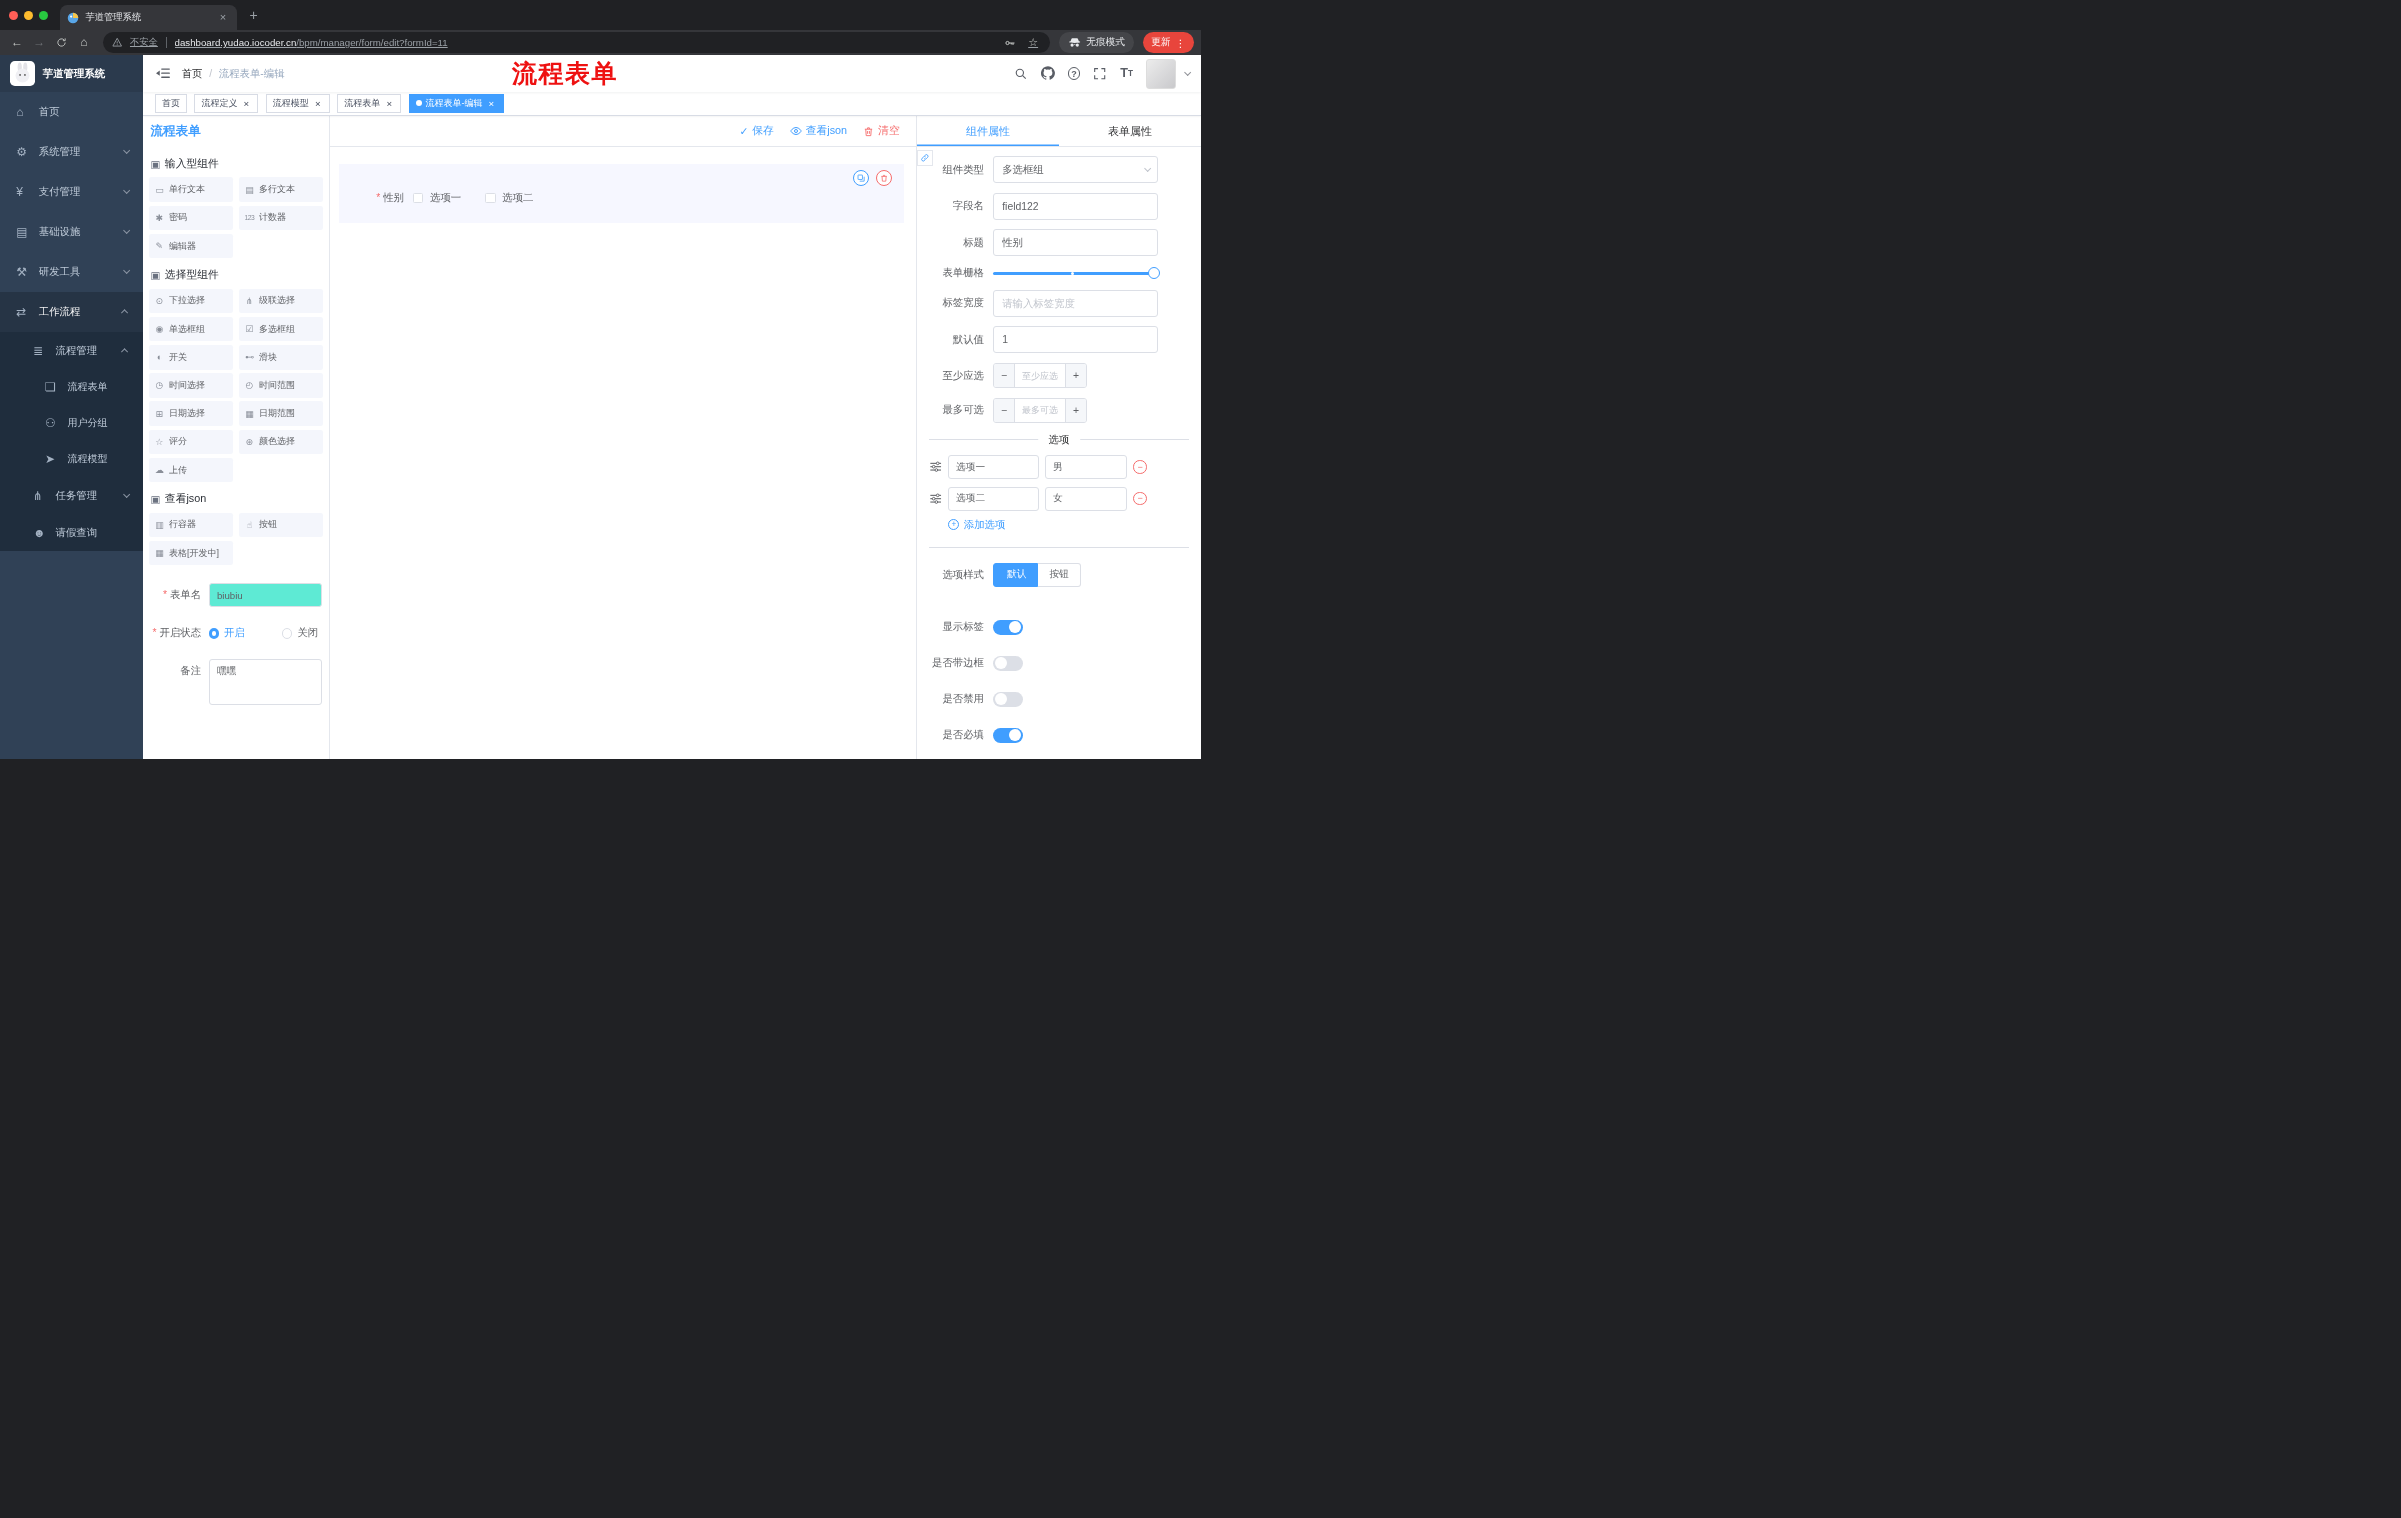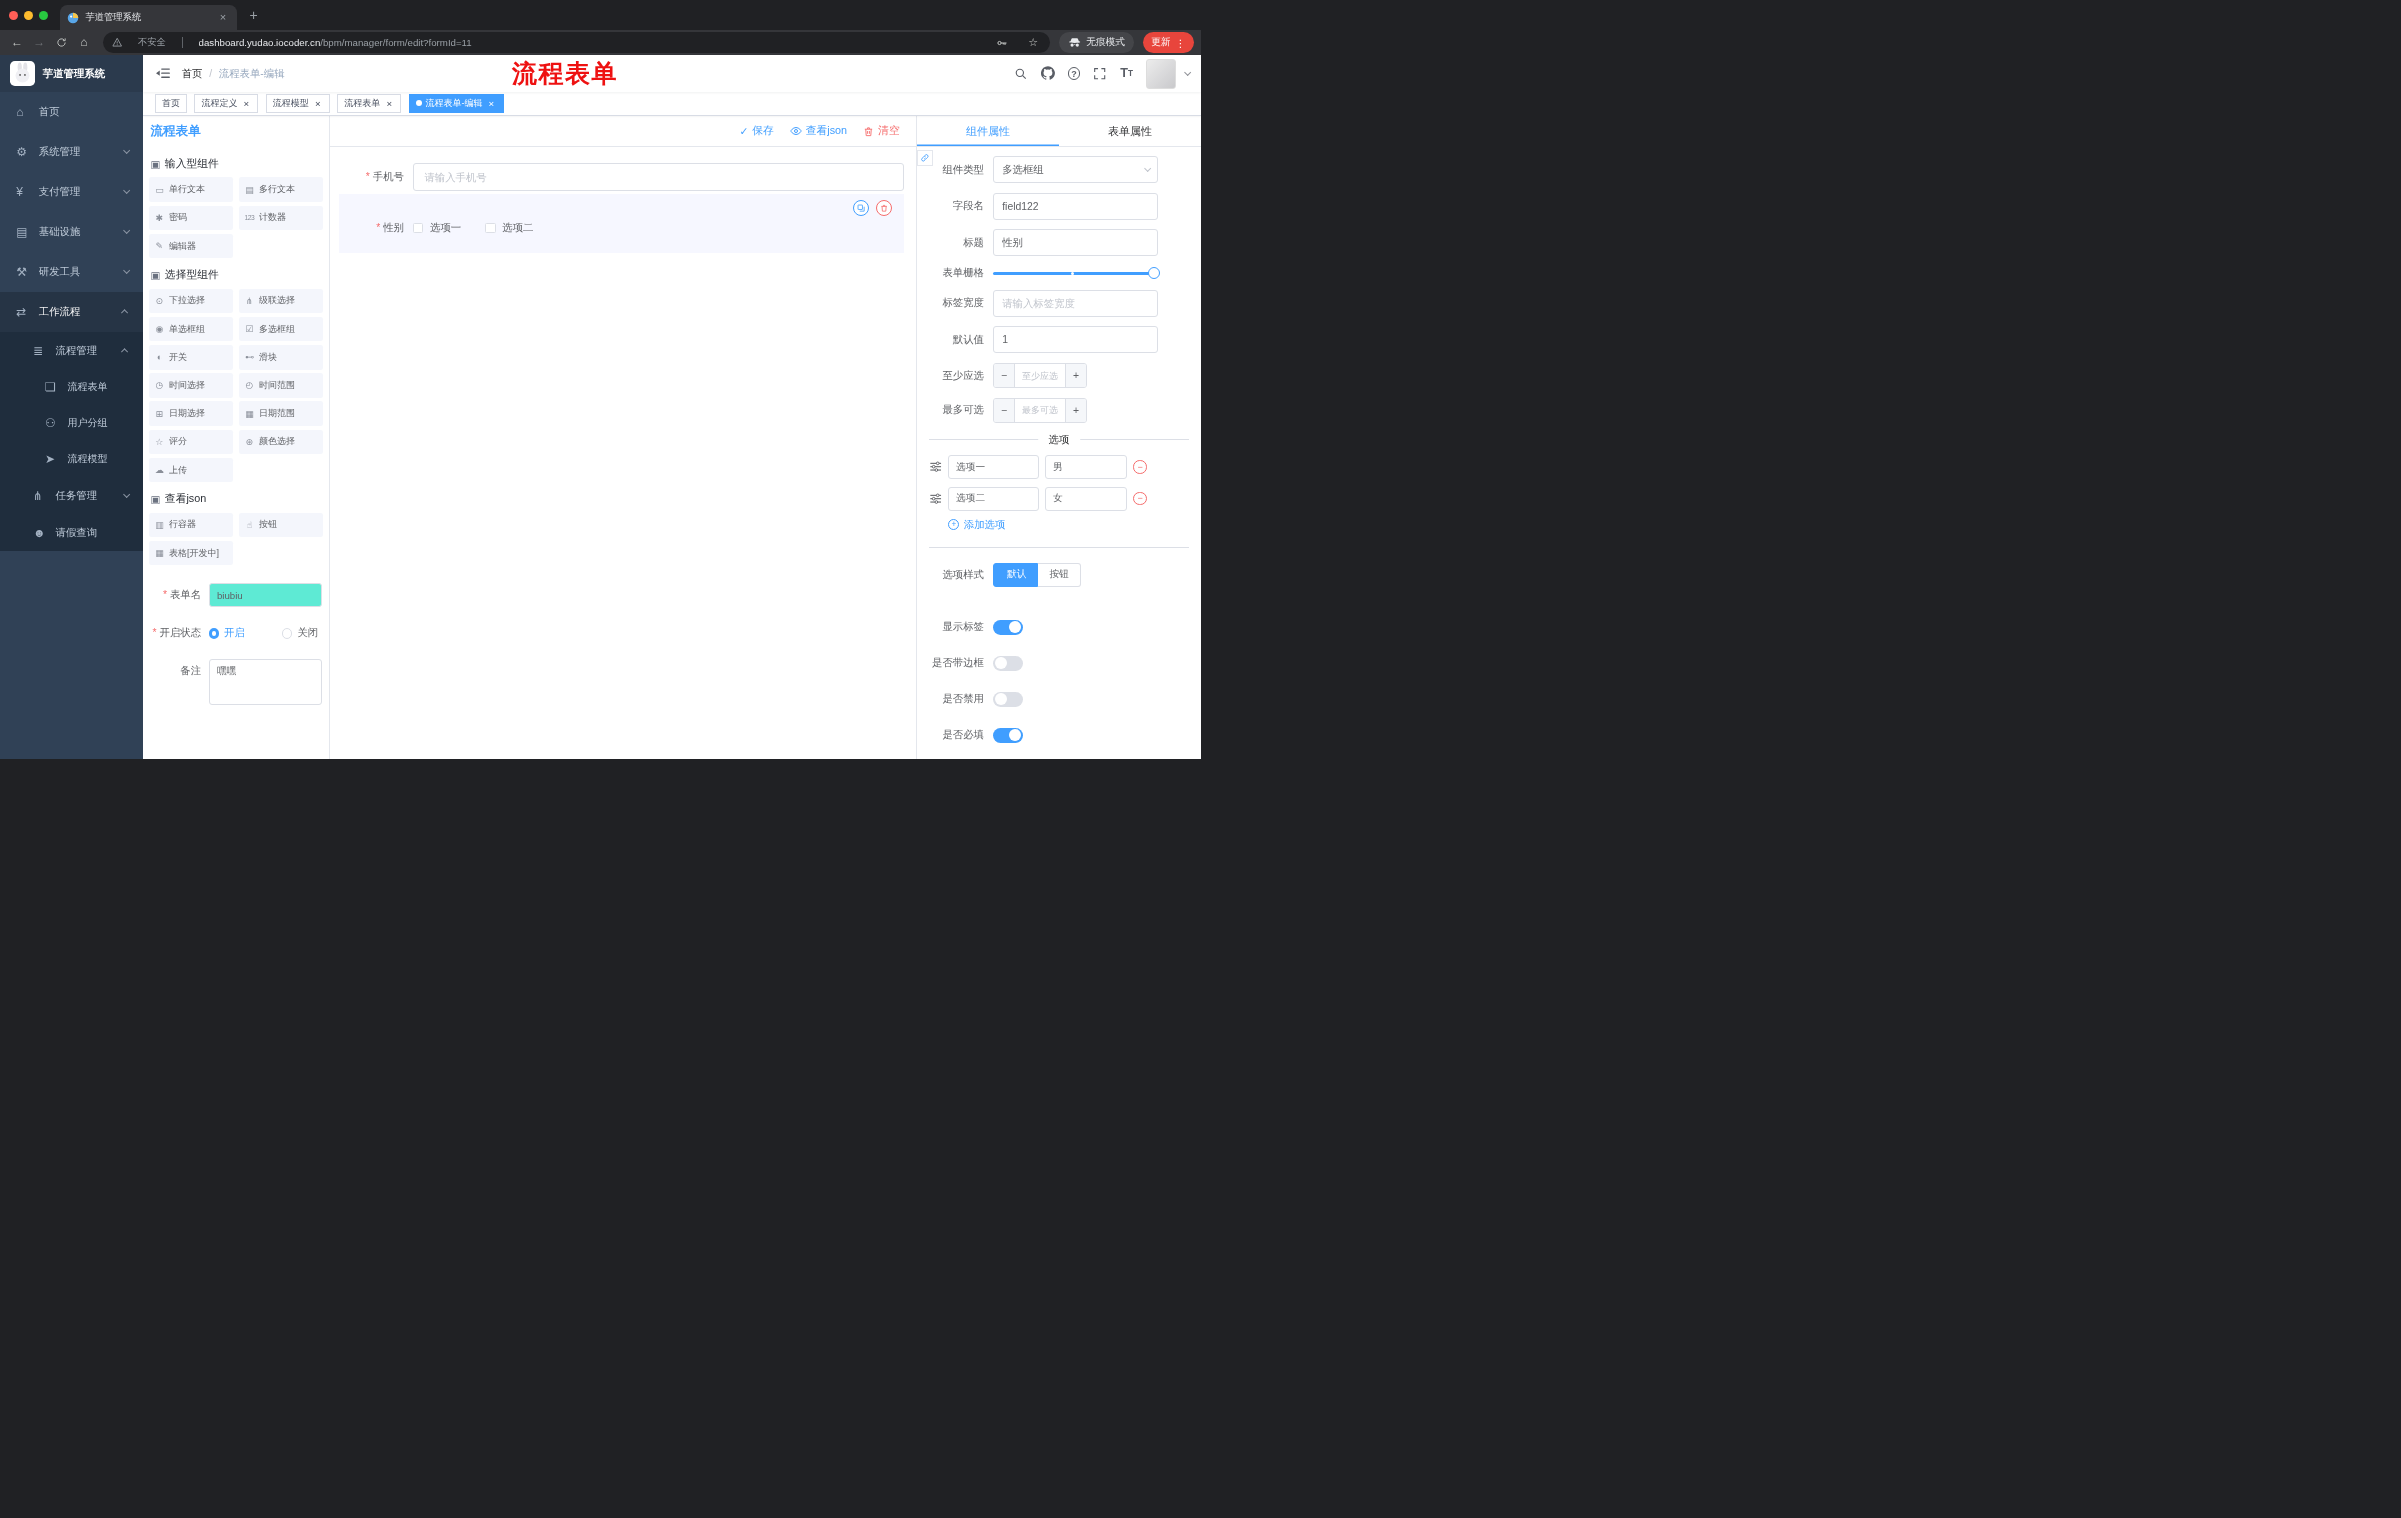--- a/index.html
+++ b/index.html
@@ -19,21 +19,21 @@
   .favicon{ width:12px;height:12px; flex:none; }
   .btab-title { color:#e8eaed; font-size:9.3px; flex:1; white-space:nowrap; overflow:hidden; }
   .btab-close { color:#9aa0a6; font-size:11px; width:13.4px; height:13.4px; text-align:center; line-height:12.6px; border-radius:50%; }
   .newtab { width:21px;height:21px; margin-left:6px; color:#9aa0a6; font-size:14px;
     display:flex;align-items:center;justify-content:center; border-radius:50%; }
   .chrome-bar { height:25px; background:#35363a; display:flex; align-items:center; padding:0 7.4px; gap:3px; }
   .nav-ic { width:19.3px;height:19.3px; display:flex;align-items:center;justify-content:center;
     color:#c4c7c5; font-size:12px; border-radius:50%; }
   .nav-ic.dim { color:#6e7175; }
   .omnibox { flex:1; height:21px; background:#202124; border-radius:10.4px; margin:0 6px;
-    display:flex; align-items:center; padding:0 9px; gap:16px; color:#9aa0a6; min-width:0; }
+    display:flex; align-items:center; padding:0 9px; gap:8px; color:#9aa0a6; min-width:0;text-decoration:underline; }
   .sec-label { font-size:9.3px; color:#9aa0a6; }
   .vdiv { width:0.7px; height:10.4px; background:#5f6368; }
   .url { font-size:9.7px; white-space:nowrap; overflow:hidden; }
   .url-domain { color:#e8eaed; }
   .url-path { color:#9aa0a6; }
   .omni-sp { flex:1; }
   .omni-ic { width:15px; display:flex; justify-content:center; color:#c4c7c5; font-size:11px; flex:none; }
   .incog { display:flex; align-items:center; gap:5.2px; color:#e8eaed; font-size:9.7px;
     background:rgba(255,255,255,.08); height:21px; border-radius:10.4px; padding:0 9px; margin-right:6px; }
   .update-pill { height:21px; background:#e8453c; border-radius:10.4px; display:flex; align-items:center;
@@ -552,24 +552,20 @@
             <span class="act red">
               <span style="display:flex">
                 <svg width="11" height="11" viewBox="0 0 24 24" fill="none" stroke="#f56c6c" stroke-width="2">
                     <path d="M4 7h16M10 7V4h4v3M6 7l1 14h10l1-14M10 11v6M14 11v6"></path>
                   </svg>
               </span>
               <span>清空</span>
             </span>
           </div>
           <div class="canvas-body">
-            <div class="field-row">
-              <span class="f-label required">手机号</span>
-              <input class="canvas-input" placeholder="请输入手机号" style="">
-            </div>
             <div class="widget">
               <div class="widget-acts">
                 <span class="circle-btn blue">
                   <svg width="8.2" height="8.2" viewBox="0 0 24 24" fill="none" stroke="#409eff" stroke-width="2.4">
                       <rect x="3" y="3" width="13" height="13" rx="1"></rect>
                       <path d="M8 21h13V8"></path>
                     </svg>
                 </span>
                 <span class="circle-btn red">
                   <svg width="8.2" height="8.2" viewBox="0 0 24 24" fill="none" stroke="#f56c6c" stroke-width="2.4">

